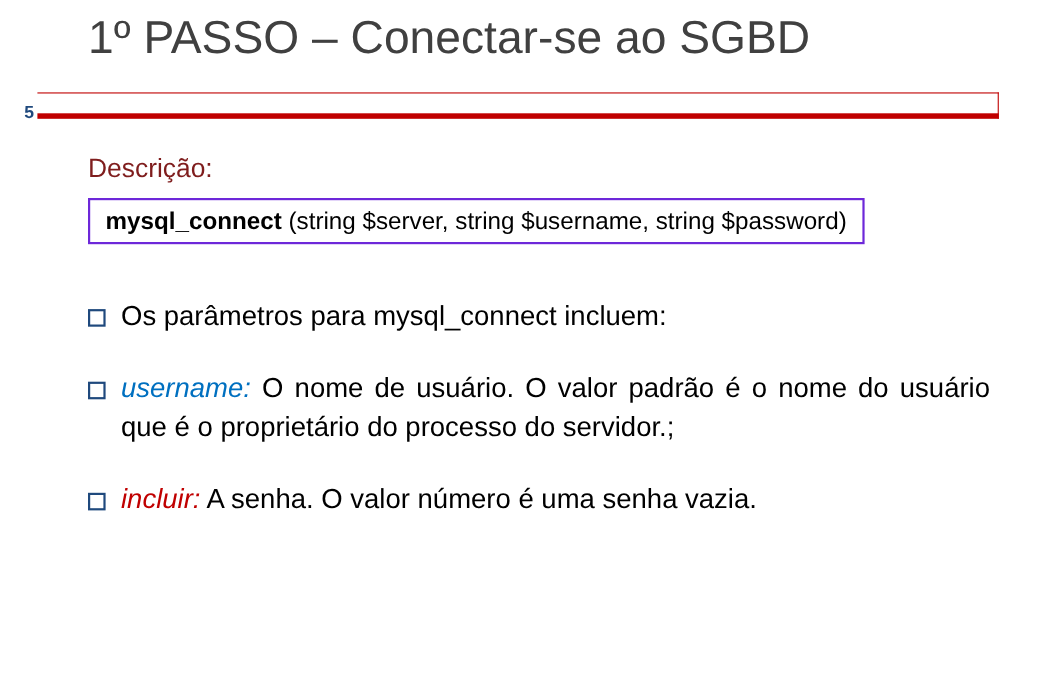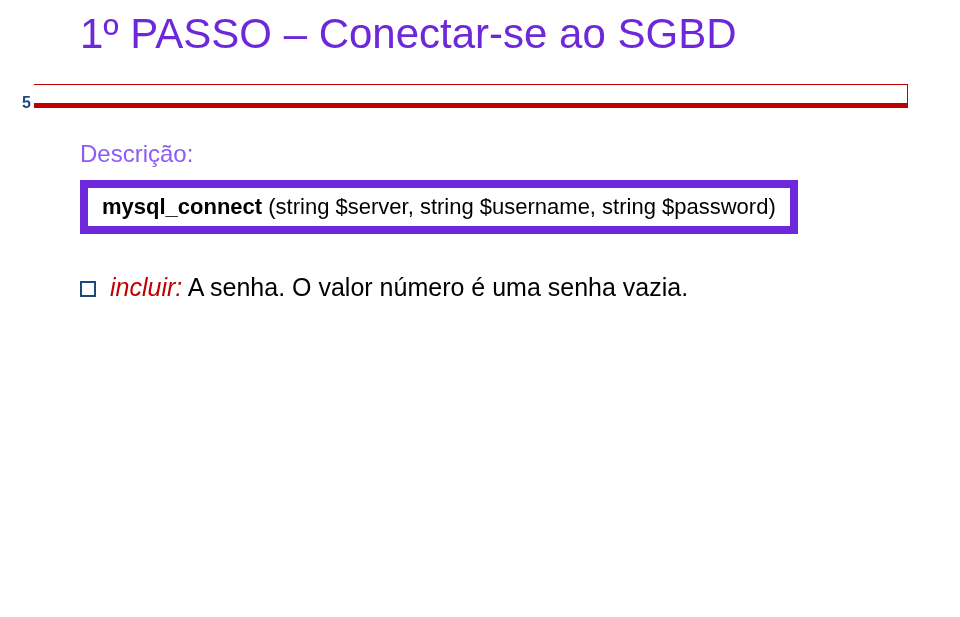--- a/index.html
+++ b/index.html
@@ -17,48 +17,48 @@
     left: 22px;
     font-size: 16px;
     color: #1f497d;
     font-weight: bold;
   }
   .title {
     position: absolute;
     top: 10px;
     left: 80px;
     font-size: 42px;
-    color: #6d28d9;
+    color: #404040;
     font-family: "Trebuchet MS", "Segoe UI", sans-serif;
     font-weight: normal;
   }
   .title-line {
     position: absolute;
     top: 84px;
     left: 34px;
     width: 874px;
     height: 24px;
     background: #ffffff;
     border-top: 1px solid #c00000;
     border-right: 1px solid #c00000;
     border-bottom: 5px solid #c00000;
   }
   .subtitle {
     position: absolute;
     top: 140px;
     left: 80px;
     font-size: 24px;
-    color: #8b5cf6;
+    color: #7f1d1d;
     font-family: "Trebuchet MS", "Segoe UI", sans-serif;
   }
   .code-box {
     position: absolute;
     top: 180px;
     left: 80px;
-    border: 8px solid #6d28d9;
+    border: 2px solid #6d28d9;
     padding: 6px 14px 6px 14px;
     font-family: "Trebuchet MS", "Segoe UI", sans-serif;
     font-size: 22px;
     color: #000;
   }
   .code-box .fn { font-weight: bold; }
   .content {
     position: absolute;
     top: 270px;
     left: 80px;
@@ -95,15 +95,21 @@
 <div class="title-line"></div>
 
 <div class="subtitle">Descrição:</div>
 
 <div class="code-box">
   <span class="fn">mysql_connect</span><span> (string $server, string $username, string $password)</span>
 </div>
 
 <div class="content">
   <div class="item">
+    <span>Os parâmetros para mysql_connect incluem:</span>
+  </div>
+  <div class="item">
+    <span class="term-username">username:</span><span> O nome de usuário. O valor padrão é o nome do usuário que é o proprietário do processo do servidor.;</span>
+  </div>
+  <div class="item">
     <span class="term-password">incluir:</span><span> A senha. O valor número é uma senha vazia.</span>
   </div>
 </div>
 
 </body></html>

